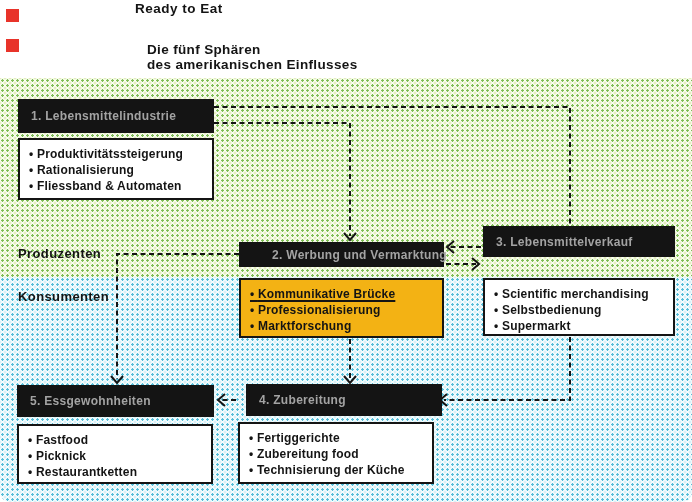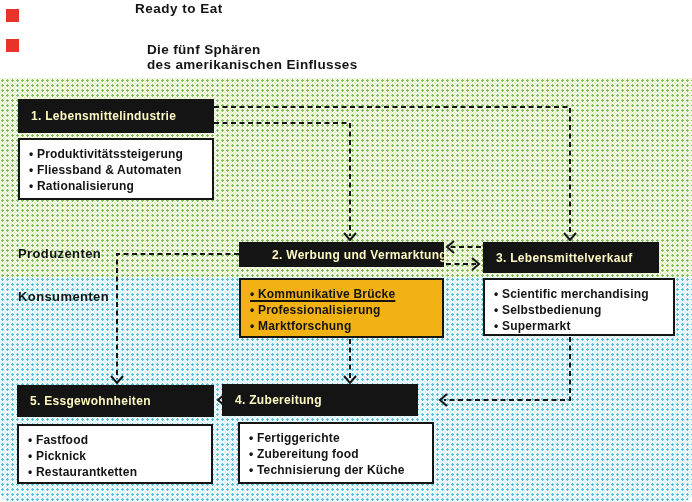--- a/index.html
+++ b/index.html
@@ -23,39 +23,39 @@
       radial-gradient(circle,#cbedf5 1.15px,rgba(0,0,0,0) 1.45px);
     background-size:5px 5px,5px 5px;background-position:0 0,2.5px 2.5px;
   }
   .red-sq{position:absolute;left:6px;width:13px;height:13px;background:#e8332a;}
   .red-sq.one{top:9px;} .red-sq.two{top:39px;}
   .page-title{position:absolute;left:135px;top:1px;font-size:13.5px;font-weight:700;letter-spacing:.5px;}
   .page-subtitle{position:absolute;left:135px;top:42px;font-size:13.5px;font-weight:700;letter-spacing:.35px;line-height:15px;margin-left:12px;}
   .zone-label{position:absolute;left:18px;font-size:13px;font-weight:700;letter-spacing:.4px;}
   .zone-label.prod{top:246px;} .zone-label.kons{top:289px;}
   .bx-head{
-    position:absolute;background:#141414;color:#fef9c3;display:flex;align-items:center;
+    position:absolute;background:#141414;color:#a3a3a3;display:flex;align-items:center;
     padding-left:13px;box-sizing:border-box;font-size:12px;font-weight:700;letter-spacing:.3px;white-space:nowrap;
   }
   .bx-body{
     position:absolute;background:#ffffff;border:2px solid #141414;box-sizing:border-box;
     padding:6px 11px 4px 9px;
   }
   .bx-body.yellow{background:#f3b214;}
   .bx-body ul{margin:0;padding:0;list-style:none;}
   .bx-body li{font-size:12px;font-weight:700;letter-spacing:.2px;line-height:16px;white-space:nowrap;}
   .bx-body li::before{content:"\2022\00a0";}
   .bx-body li.u{text-decoration:underline;text-decoration-thickness:1.5px;text-underline-offset:2px;}
   .h1{left:18px;top:99px;width:196px;height:34px;}
   .b1{left:18px;top:138px;width:196px;height:62px;}
   .h2{left:239px;top:242px;width:205px;height:25px;padding-left:33px;}
   .b2{left:239px;top:278px;width:205px;height:60px;}
-  .h3{left:483px;top:242px;width:176px;height:31px;}
+  .h3{left:483px;top:226px;width:192px;height:31px;}
   .b3{left:483px;top:278px;width:192px;height:58px;}
-  .h4{left:222px;top:384px;width:196px;height:32px;}
+  .h4{left:246px;top:384px;width:196px;height:32px;}
   .b4{left:238px;top:422px;width:196px;height:62px;}
   .h5{left:17px;top:385px;width:197px;height:32px;}
   .b5{left:17px;top:424px;width:196px;height:60px;}
   svg.connectors{position:absolute;left:0;top:0;pointer-events:none;}
   .dash{stroke:#141414;stroke-width:2;fill:none;stroke-dasharray:5 3.5;}
   .tip{stroke:#141414;stroke-width:2;fill:none;}
 </style>
 </head>
 <body>
 
@@ -92,22 +92,22 @@
     <path class="dash" d="M570 337 V400 H444"></path>
     <path class="tip" d="M447 394 L440 400 L447 406"></path>
     <path class="dash" d="M236 400 H221"></path>
     <path class="tip" d="M225 394 L218 400 L225 406"></path>
   </svg>
 
   <div class="bx-head h1">1. Lebensmittelindustrie</div>
   <div class="bx-body b1">
     <ul>
       <li>Produktivitätssteigerung</li>
+      <li>Rationalisierung</li>
       <li>Fliessband &amp; Automaten</li>
-      <li>Rationalisierung</li>
     </ul>
   </div>
 
   <div class="bx-head h2">2. Werbung und Vermarktung</div>
   <div class="bx-body yellow b2">
     <ul>
       <li class="u">Kommunikative Brücke</li>
       <li>Professionalisierung</li>
       <li>Marktforschung</li>
     </ul>

